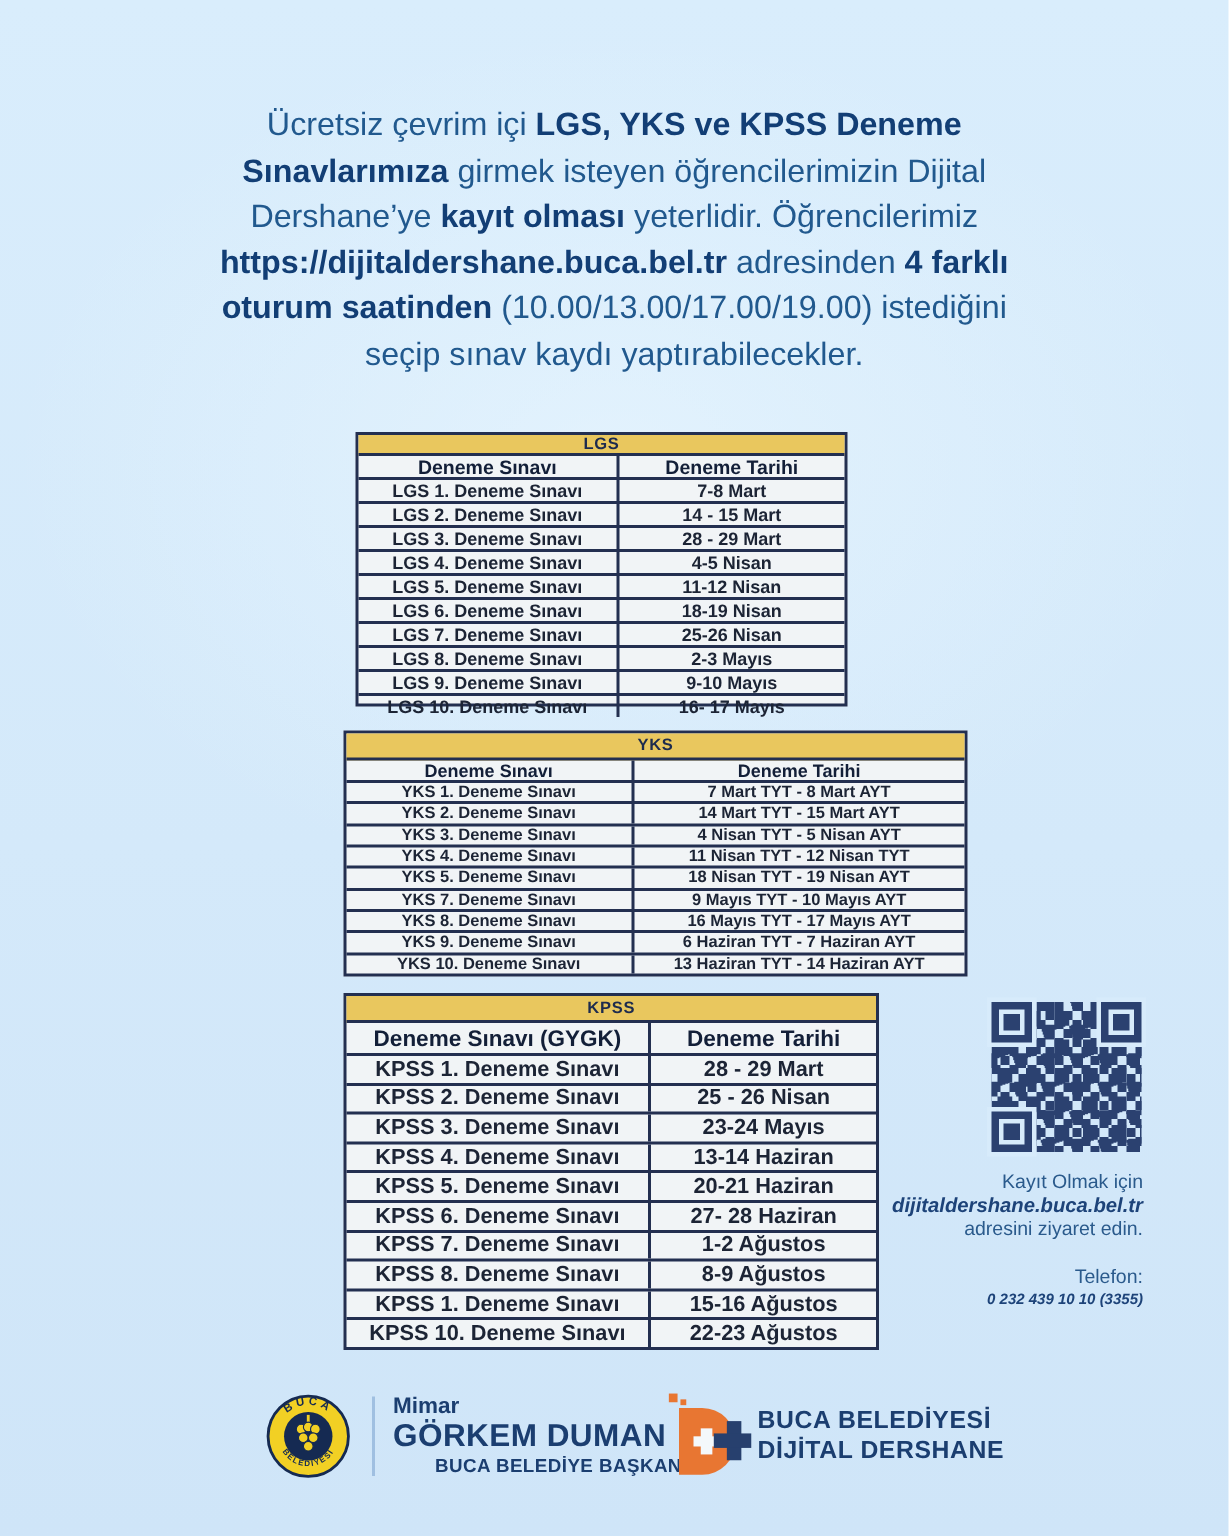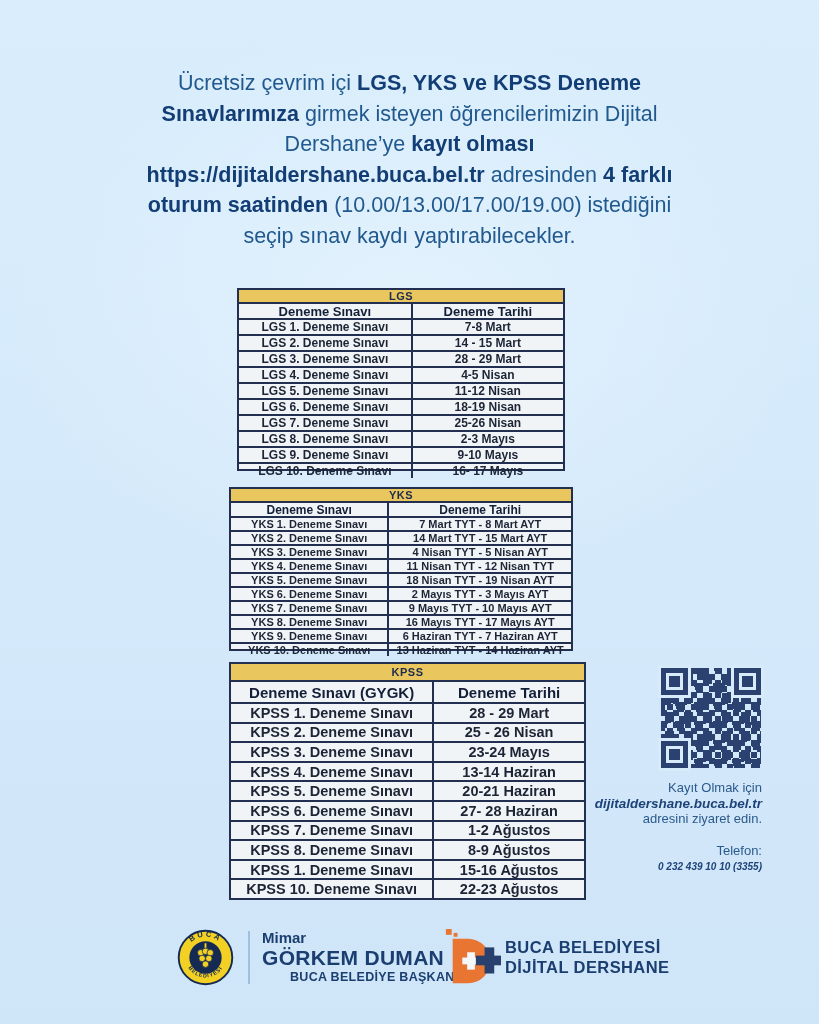--- a/index.html
+++ b/index.html
@@ -35,21 +35,21 @@
   .tbl-row > div { display:flex; align-items:center; justify-content:center; overflow:hidden; }
   .tbl-row > div + div { border-left:2px solid #232f50; }
   .tbl-head > div:first-child, .tbl-row > div:first-child { width:var(--c1); }
   .tbl-head > div:last-child,  .tbl-row > div:last-child  { flex:1; }
 
   #lgs-table  { left:237px; top:288px; width:328px; height:183px; --c1:53%; }
   #lgs-table  .tbl-title { height:18px; font-size:11px; }
   #lgs-table  .tbl-head  { height:16px; font-size:13px; }
   #lgs-table  .tbl-row   { font-size:12px; }
 
-  #yks-table  { left:229px; top:487px; width:344px; height:164px; --c1:46%; }
+  #yks-table  { left:229px; top:487px; width:416px; height:164px; --c1:46%; }
   #yks-table  .tbl-title { height:18px; font-size:11px; }
   #yks-table  .tbl-head  { height:15px; font-size:12px; }
   #yks-table  .tbl-row   { font-size:11px; }
 
   #kpss-table { left:229px; top:662px; width:357px; height:238px; --c1:57%; }
   #kpss-table .tbl-title { height:18px; font-size:11px; }
   #kpss-table .tbl-head  { height:22px; font-size:15px; }
   #kpss-table .tbl-row   { font-size:14.5px; }
 
   
@@ -88,21 +88,21 @@
   .brand .b1, .brand .b2 { font-size:16.5px; line-height:19.5px; }
 </style>
 </head>
 <body>
 
 <div class="page">
 
   <div class="intro">
     <div class="intro-line"><span>Ücretsiz çevrim içi </span><b>LGS, YKS ve KPSS Deneme</b></div>
     <div class="intro-line"><b>Sınavlarımıza</b><span> girmek isteyen öğrencilerimizin Dijital</span></div>
-    <div class="intro-line"><span>Dershane’ye </span><b>kayıt olması</b></div>
+    <div class="intro-line"><span>Dershane’ye </span><b>kayıt olması</b><span> yeterlidir. Öğrencilerimiz</span></div>
     <div class="intro-line"><b>https://dijitaldershane.buca.bel.tr</b><span> adresinden </span><b>4 farklı</b></div>
     <div class="intro-line"><b>oturum saatinden</b><span> (10.00/13.00/17.00/19.00) istediğini</span></div>
     <div class="intro-line"><span>seçip sınav kaydı yaptırabilecekler.</span></div>
   </div>
 
   <div class="exam-table" id="lgs-table">
     <div class="tbl-title">LGS</div>
     <div class="tbl-head">
       <div>Deneme Sınavı</div>
       <div>Deneme Tarihi</div>
@@ -170,24 +170,20 @@
           <div>YKS 3. Deneme Sınavı</div>
           <div>4 Nisan TYT - 5 Nisan AYT</div>
         </div>
         <div class="tbl-row">
           <div>YKS 4. Deneme Sınavı</div>
           <div>11 Nisan TYT - 12 Nisan TYT</div>
         </div>
         <div class="tbl-row">
           <div>YKS 5. Deneme Sınavı</div>
           <div>18 Nisan TYT - 19 Nisan AYT</div>
-        </div>
-        <div class="tbl-row">
-          <div>YKS 6. Deneme Sınavı</div>
-          <div>2 Mayıs TYT - 3 Mayıs AYT</div>
         </div>
         <div class="tbl-row">
           <div>YKS 7. Deneme Sınavı</div>
           <div>9 Mayıs TYT - 10 Mayıs AYT</div>
         </div>
         <div class="tbl-row">
           <div>YKS 8. Deneme Sınavı</div>
           <div>16 Mayıs TYT - 17 Mayıs AYT</div>
         </div>
         <div class="tbl-row">

